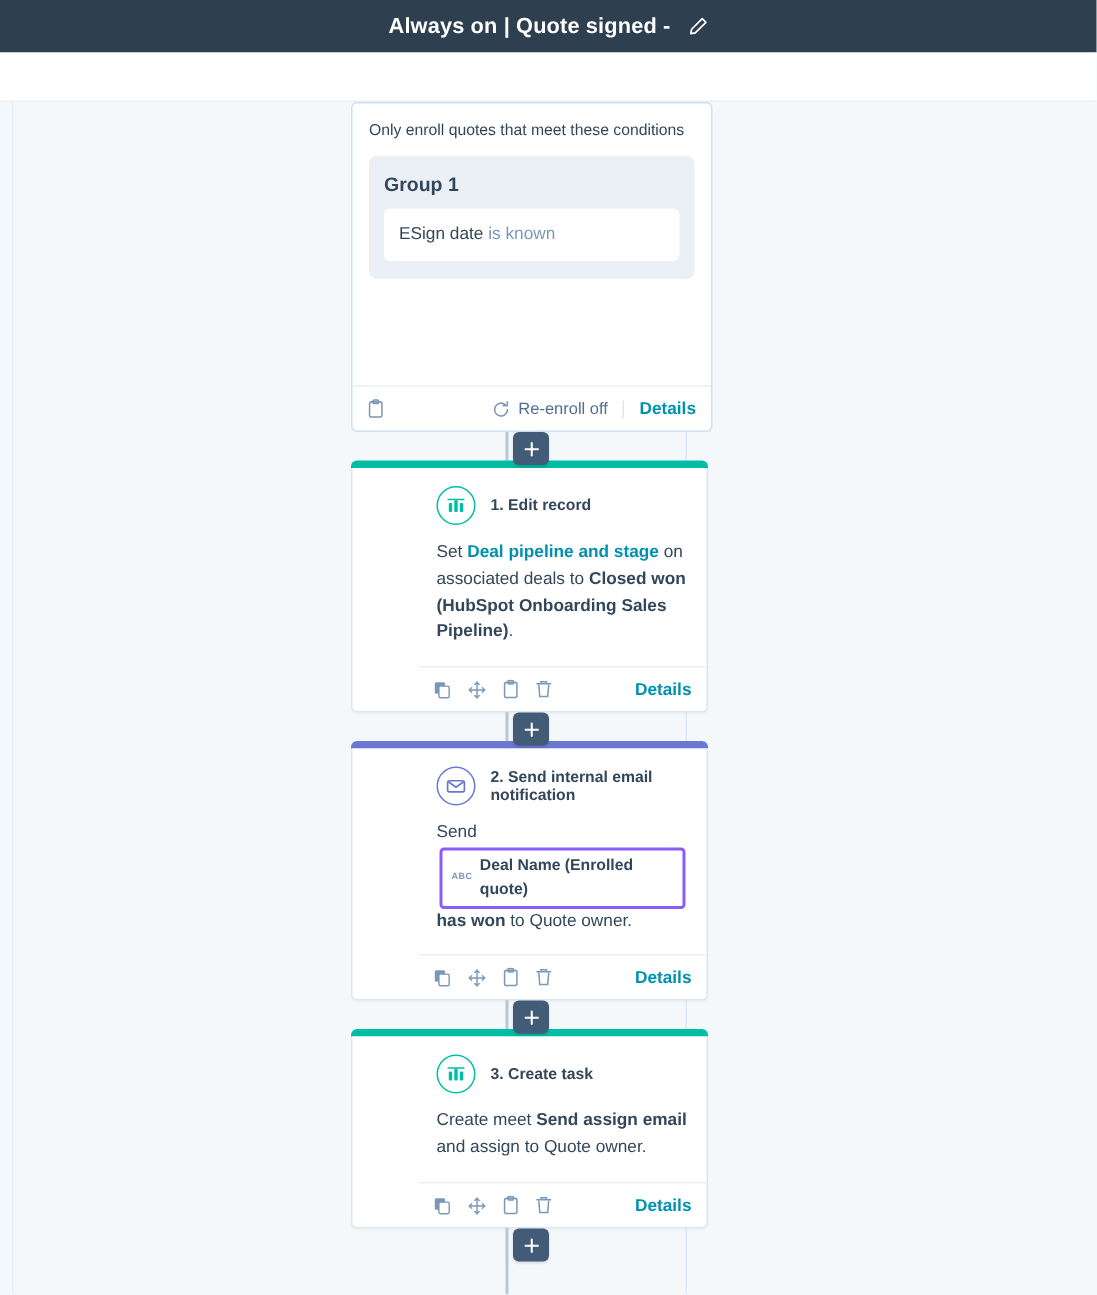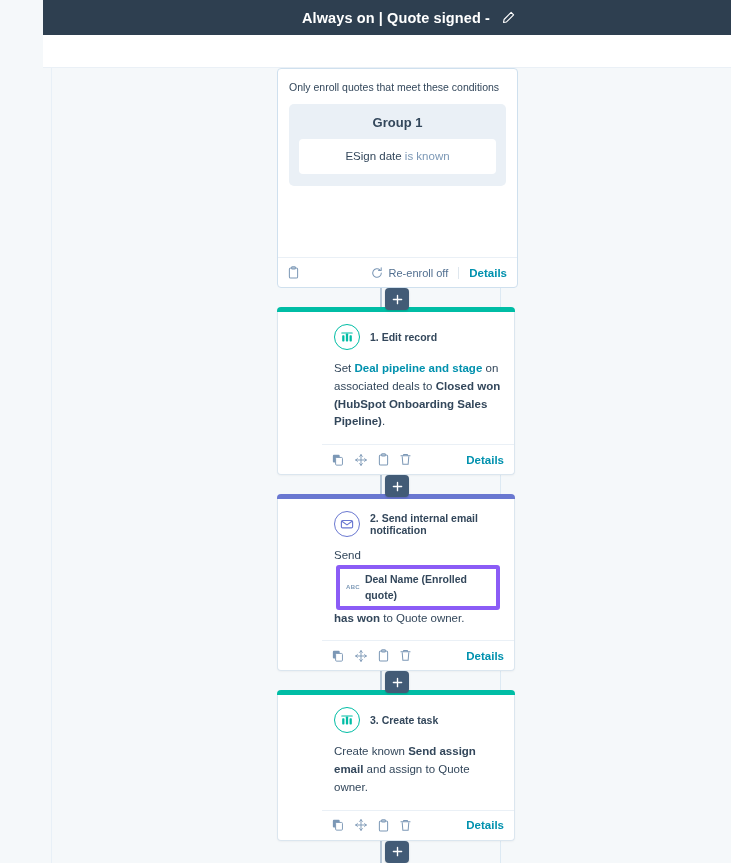--- a/index.html
+++ b/index.html
@@ -3,21 +3,21 @@
 <meta charset="utf-8">
 <style>
   html,body{margin:0;padding:0;}
   body{
     width:731px;height:863px;
     background:#f5f8fa;
     font-family:"Liberation Sans", sans-serif;
     overflow:hidden;
     color:#33475b;
   }
-  .app{position:relative;width:674px;height:863px;margin-left:43px;}
+  .app{position:relative;width:674px;height:863px;}
 
   
   .topbar{
     height:35px;width:731px;
     background:#2e3f50;
     display:flex;align-items:center;justify-content:center;
     box-sizing:border-box;
   }
   .topbar-title{
     color:#ffffff;
@@ -90,21 +90,20 @@
     background:#fff;
   }
   .trigger-body{padding:12px 11px 0 11px;min-height:188px;box-sizing:border-box;}
   .trigger-subtitle{
     font-size:10.5px;color:#33475b;margin:0 0 9px 0;line-height:1.3;
   }
   .group-box{
     background:#eaf0f6;
     border-radius:5px;
     padding:11px 10px 12px 10px;
-    text-align:center;
   }
   .group-title{
     font-size:13px;font-weight:bold;color:#33475b;margin-bottom:9px;
   }
   .condition-pill{
     background:#ffffff;border-radius:4px;
     padding:10px 10px;
     font-size:11.5px;color:#7c98b6;line-height:1.3;
   }
   .condition-pill b{color:#33475b;font-weight:normal;}
@@ -143,21 +142,21 @@
   .act-icon.indigo{border:1.5px solid #6a78d1;background:#fff;}
   .card-title{font-size:10.5px;font-weight:bold;color:#33475b;}
   .card-text{
     padding:10px 12px 13px 12px;
     font-size:11.5px;line-height:1.55;color:#33475b;
   }
   .card-text .lnk{color:#0091ae;font-weight:bold;}
   .card-text b{font-weight:bold;color:#33475b;}
   .token{
     display:inline-flex;align-items:center;gap:5px;
-    border:4px solid #8b5cf6;background:#fff;border-radius:3px;
+    border:2px solid #8b5cf6;background:#fff;border-radius:3px;
     padding:2px 6px;margin:0 2px;
     font-size:10.5px;font-weight:bold;color:#33475b;
     vertical-align:middle;
   }
   .token-abc{
     font-size:6px;letter-spacing:.3px;color:#7c98b6;font-weight:bold;
     line-height:1;
   }
 
   
@@ -365,21 +364,21 @@
               <svg width="14" height="14" viewBox="0 0 16 16">
                 <rect x="2.5" y="6" width="2.6" height="7" rx="0.8" fill="#00bda5"></rect>
                 <rect x="6.7" y="4" width="2.6" height="9" rx="0.8" fill="#00bda5"></rect>
                 <rect x="10.9" y="6" width="2.6" height="7" rx="0.8" fill="#00bda5"></rect>
                 <path d="M2 3.4h12" stroke="#00bda5" stroke-width="1.2" stroke-linecap="round"></path>
               </svg>
             </span>
             <span class="card-title">3. Create task</span>
           </div>
           <div class="card-text">
-            <span>Create known </span><b>Send assign email</b><span> and assign to Quote owner.</span>
+            <span>Create meet </span><b>Send assign email</b><span> and assign to Quote owner.</span>
           </div>
           <div class="card-footer">
             <span class="footer-icons">
               <span>
                 <svg width="12" height="12" viewBox="0 0 14 14">
                   <rect x="1" y="1" width="8" height="9" rx="1.2" fill="#7c98b6"></rect>
                   <rect x="4.2" y="4" width="8" height="9" rx="1.2" fill="#ffffff" stroke="#7c98b6" stroke-width="1.1"></rect>
                 </svg>
               </span>
               <span>

